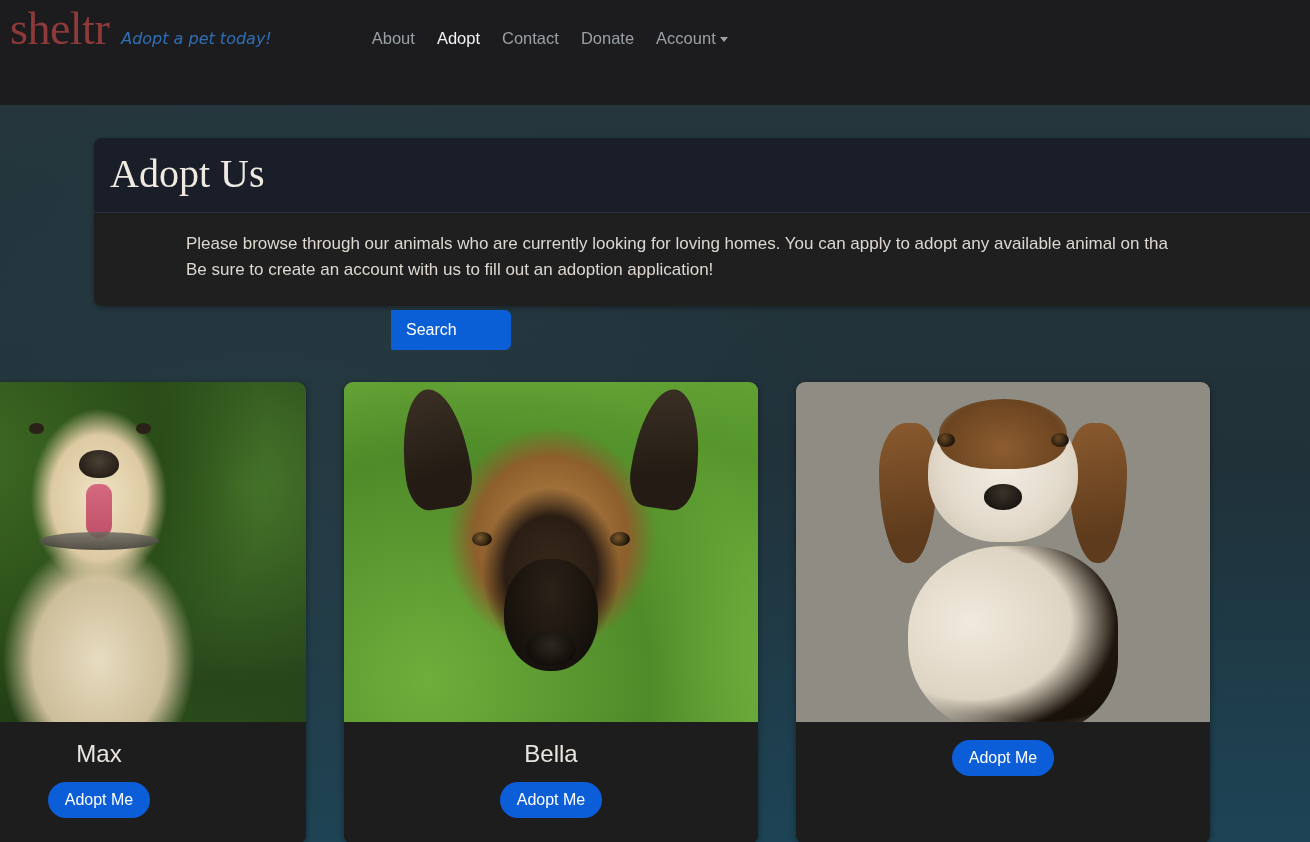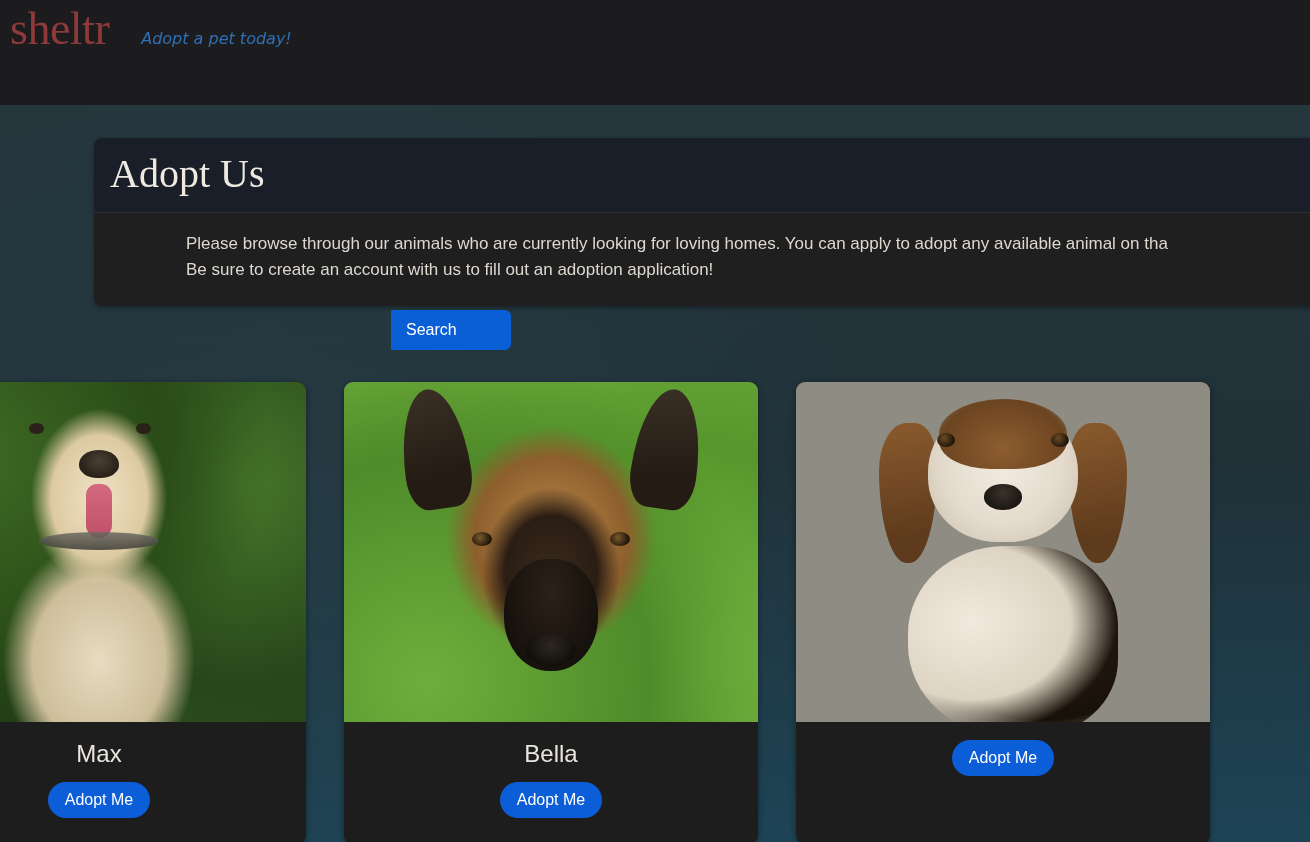--- a/index.html
+++ b/index.html
@@ -60,21 +60,21 @@
     line-height: 1;
     color: #8e3a3a;
     letter-spacing: -0.5px;
   }
 
   .tagline {
     font-family: "DejaVu Sans", sans-serif;
     font-style: italic;
     font-size: 16px;
     color: #2f6fb5;
-    margin-left: 32px;
+    margin-left: 12px;
   }
 
   .nav-links {
     display: flex;
     align-items: baseline;
     gap: 22px;
     margin-left: 100px;
     list-style: none;
   }
 
@@ -359,20 +359,37 @@
 
 <div class="page-bg"></div>
 
 <div class="viewport">
 
   <nav class="navbar">
     <div class="nav-inner">
       <a class="brand">sheltr</a>
       <span class="tagline">Adopt a pet today!</span>
 
+      <ul class="nav-links">
+        <li>
+          <a class="nav-link">About</a>
+        </li>
+        <li>
+          <a class="nav-link active">Adopt</a>
+        </li>
+        <li>
+          <a class="nav-link">Contact</a>
+        </li>
+        <li>
+          <a class="nav-link">Donate</a>
+        </li>
+        <li>
+          <a class="nav-link">Account</a><span class="caret"></span>
+        </li>
+      </ul>
     </div>
   </nav>
 
   <section class="hero-card">
     <div class="hero-header">
       <h1 class="hero-title">Adopt Us</h1>
     </div>
     <div class="hero-body">
       <p class="hero-text">Please browse through our animals who are currently looking for loving homes. You can apply to adopt any available animal on tha</p>
       <p class="hero-text">Be sure to create an account with us to fill out an adoption application!</p>

